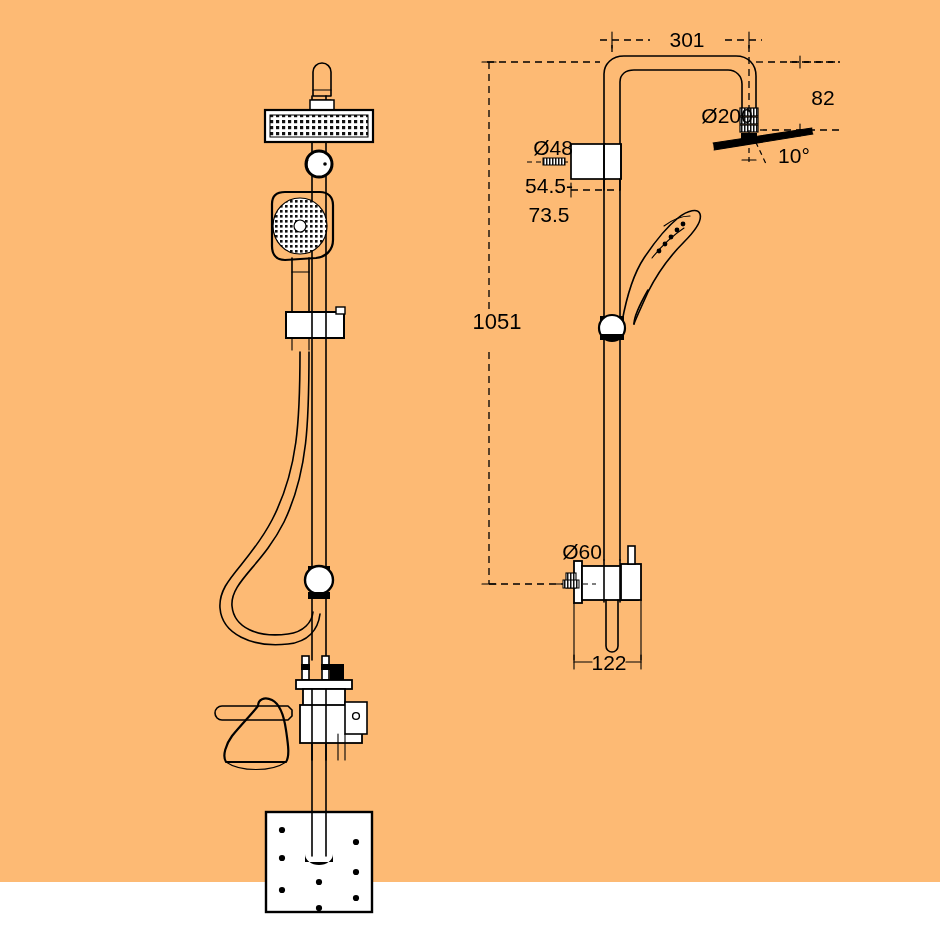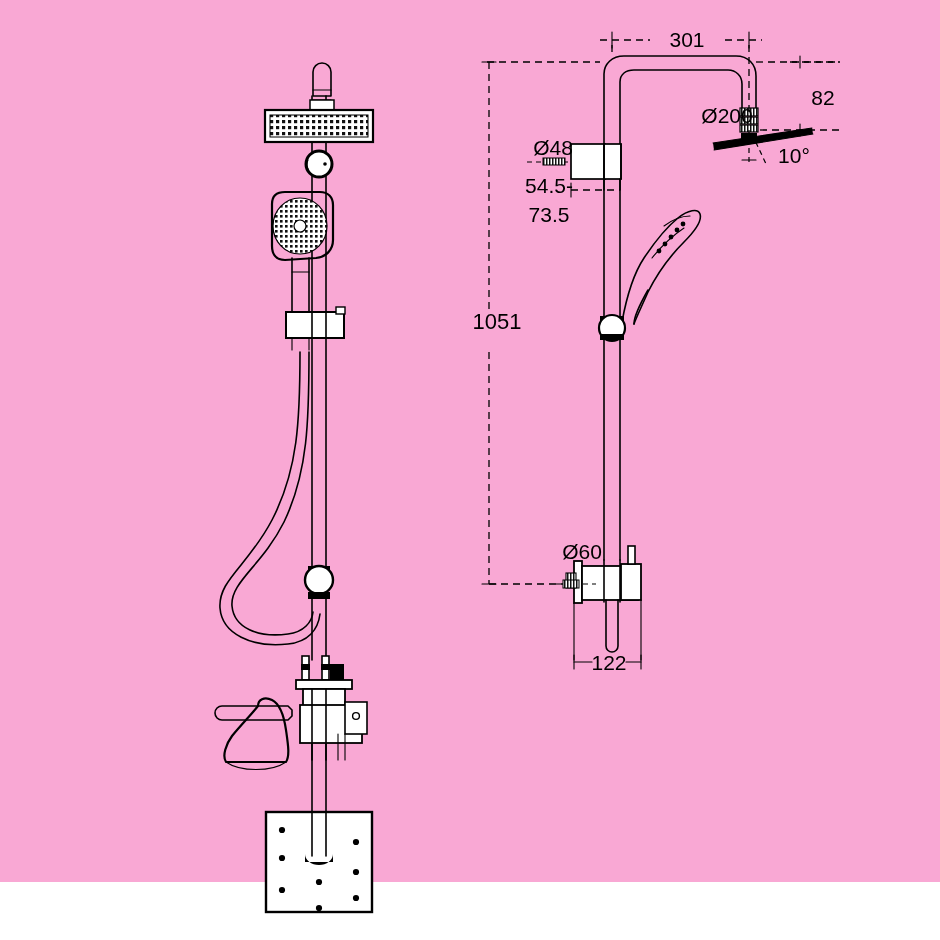--- a/index.html
+++ b/index.html
@@ -10,21 +10,21 @@
   body {
     width: 940px;
     height: 940px;
     font-family: "Liberation Sans", sans-serif;
     overflow: hidden;
   }
   #sheet {
     position: relative;
     width: 940px;
     height: 882px;
-    background: #f9a8d4;
+    background: #fdba74;
   }
   svg.drawing {
     position: absolute;
     left: 0;
     top: 0;
     width: 940px;
     height: 940px;
     display: block;
   }
   .dim-text {

